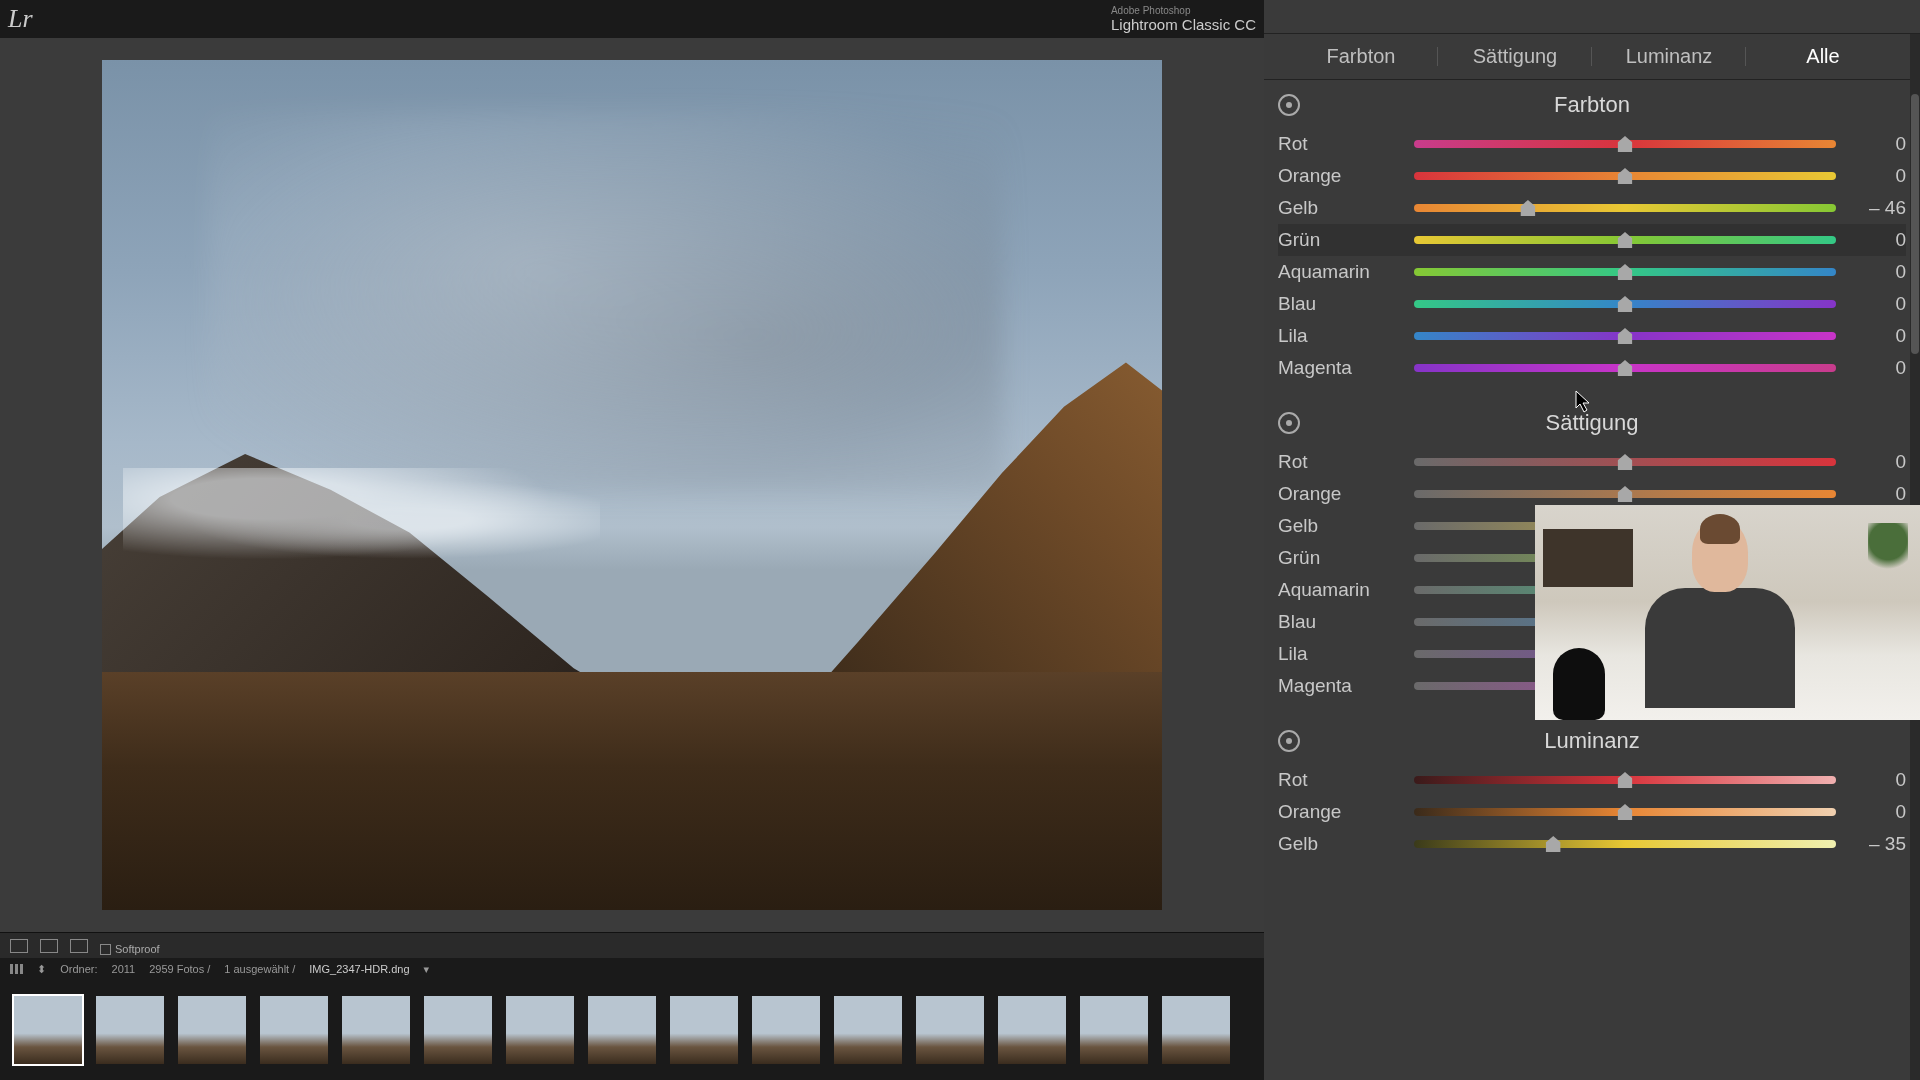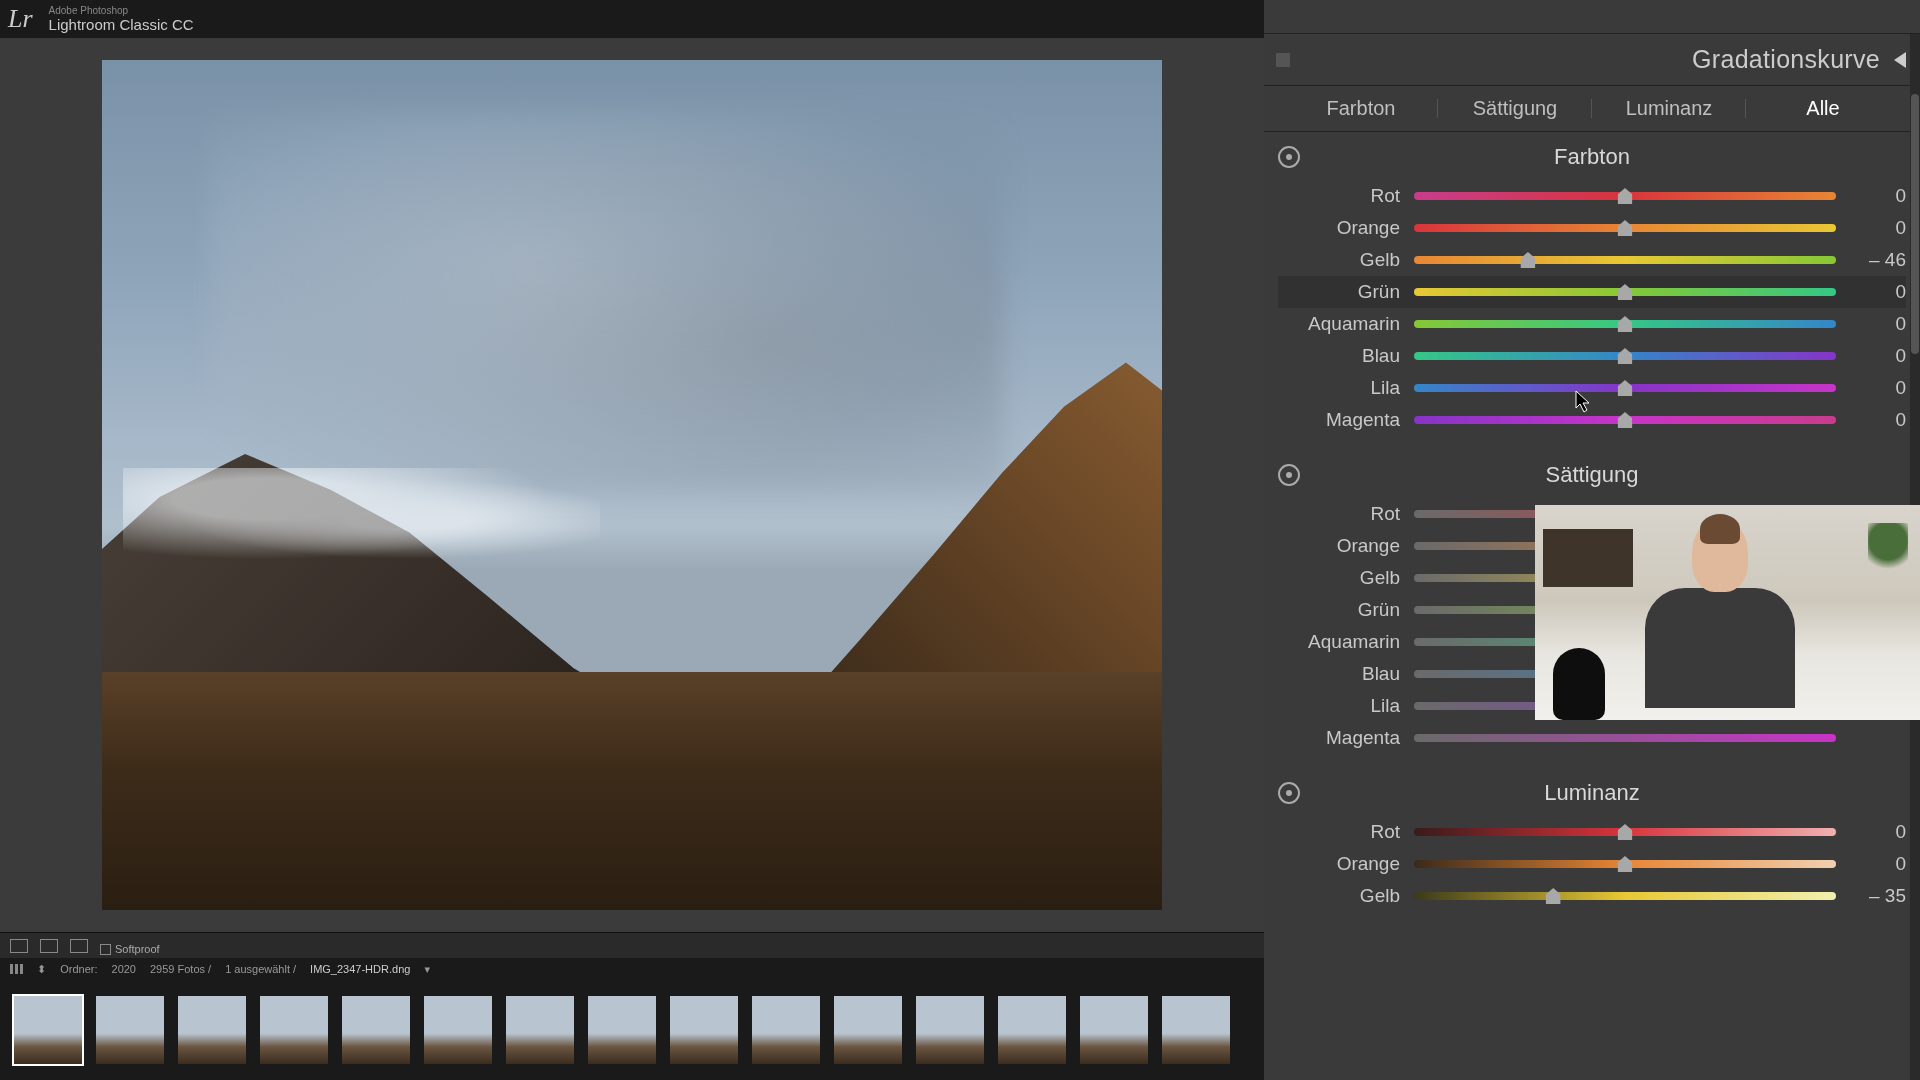--- a/index.html
+++ b/index.html
@@ -1,21 +1,21 @@
 <!DOCTYPE html>
 <html><head>
 <meta charset="utf-8">
 <style>
   * { margin:0; padding:0; box-sizing:border-box; font-family:"Helvetica Neue",Arial,sans-serif; }
   body { background:#1a1a1a; width:1920px; height:1080px; overflow:hidden; color:#bbb; }
   .app { display:flex; width:1920px; height:1080px; }
   
   
   .left { width:1264px; display:flex; flex-direction:column; background:#0a0a0a; }
-  .title-bar { height:38px; background:#1a1a1a; display:flex; align-items:center; padding:12px 8px; gap:16px; }
+  .title-bar { height:38px; background:#1a1a1a; display:flex; align-items:center; padding:12px 8px; gap:24px;justify-content:space-between; }
   .lr-logo { font-family:"Times New Roman",serif; font-style:italic; font-weight:300; color:#ccc; font-size:26px; line-height:1; }
   .lr-sub { font-size:10px; color:#888; line-height:1.1; }
   .lr-name { font-size:15px; color:#ccc; }
   .preview-wrap { flex:1; background:#3b3b3b; display:flex; align-items:center; justify-content:center; padding:20px; }
   .preview { width:1060px; height:850px; background:#808080; position:relative; overflow:hidden; }
   .sky { position:absolute; inset:0; background:linear-gradient(180deg,#7a92a8 0%,#8ea4b9 25%,#a6b8c9 45%,#b0bfcc 55%,#9aa9b5 60%); }
   .cloud1 { position:absolute; top:6%; left:10%; width:75%; height:45%; background:radial-gradient(ellipse at 40% 40%,rgba(255,255,255,.25),transparent 70%),radial-gradient(ellipse at 70% 60%,rgba(110,120,130,.5),transparent 75%); filter:blur(12px); }
   .mtn-l { position:absolute; bottom:15%; left:-2%; width:62%; height:42%; background:linear-gradient(135deg,#4a423a 0%,#2e2620 70%,#1a1410 100%); clip-path:polygon(0 40%,12% 20%,25% 8%,38% 18%,50% 30%,62% 48%,75% 68%,88% 82%,100% 100%,0 100%); }
   .snow-l { position:absolute; bottom:40%; left:2%; width:45%; height:12%; background:radial-gradient(ellipse at 30% 30%,#cfd5da 20%,transparent 60%),radial-gradient(ellipse at 60% 50%,#c8ced3 15%,transparent 55%); mix-blend-mode:screen; opacity:.7; }
   .mtn-r { position:absolute; bottom:15%; right:-2%; width:45%; height:52%; background:linear-gradient(225deg,#8a5e32 0%,#6e4a28 30%,#3a2a1a 80%,#1e160e 100%); clip-path:polygon(100% 15%,88% 5%,75% 15%,62% 30%,48% 48%,32% 68%,18% 85%,0 100%,100% 100%); }
@@ -54,21 +54,21 @@
   .tab.active { color:#fff; }
   
   .section { padding:6px 14px 14px 14px; }
   .sec-head { display:flex; align-items:center; gap:18px; margin:6px 0 10px 0; }
   .target { width:22px; height:22px; border:2px solid #aaa; border-radius:50%; position:relative; flex-shrink:0; }
   .target::after { content:""; position:absolute; top:50%; left:50%; width:6px; height:6px; background:#aaa; border-radius:50%; transform:translate(-50%,-50%); }
   .sec-title { flex:1; text-align:center; font-size:22px; color:#d8d8d8; }
   
   .slider-row { display:flex; align-items:center; height:32px; gap:14px; }
   .slider-row.hover { background:#313131; }
-  .s-label { width:122px; text-align:right; font-size:19px; color:#c8c8c8; }
+  .s-label { width:122px; font-size:19px; color:#c8c8c8; }
   .s-track { flex:1; height:8px; border-radius:4px; position:relative; }
   .s-handle { position:absolute; top:50%; width:15px; height:16px; background:#a8a8a8; transform:translate(-50%,-50%); clip-path:polygon(50% 0,100% 40%,100% 100%,0 100%,0 40%); }
   .s-val { width:56px; text-align:right; font-size:19px; color:#c8c8c8; }
   
   .cursor { position:absolute; width:18px; height:24px; pointer-events:none; z-index:100; }
   .webcam { position:absolute; right:0; bottom:360px; width:385px; height:215px; background:#222; z-index:50; overflow:hidden; }
   .wc-bg { position:absolute; inset:0; background:linear-gradient(180deg,#d8d4cc 0%,#cec8bc 45%,#e8e6e0 70%,#f2f0ec 100%); }
   .wc-person { position:absolute; bottom:0; left:48%; transform:translateX(-50%); width:150px; height:200px; }
   .wc-head { width:56px; height:72px; background:#e0b89c; border-radius:45% 45% 40% 40%; margin:0 auto; position:relative; }
   .wc-hair { position:absolute; top:-6px; left:8px; right:8px; height:30px; background:#6a4a32; border-radius:50% 50% 20% 20%; }
@@ -112,21 +112,21 @@
         </span>
     </div>
     <div class="info-strip">
       <span class="grid-ico">
           <span></span>
           <span></span>
           <span></span>
         </span>
       <span>⬍</span>
       <span>Ordner:</span>
-      <span>2020</span>
+      <span>2011</span>
       <span>2959 Fotos /</span>
       <span>1 ausgewählt /</span>
       <span style="color:#ccc">IMG_2347-HDR.dng</span>
       <span>▾</span>
     </div>
     <div class="filmstrip" id="filmstrip">
         <div class="thumb sel"></div>
         <div class="thumb"></div>
         <div class="thumb"></div>
         <div class="thumb"></div>
@@ -171,25 +171,20 @@
             <circle cx="11" cy="11" r="9/"></circle>
           </svg>
         </span>
       <span class="tool-ico filled">
           <svg width="22" height="22">
             <circle cx="11" cy="11" r="9/"></circle>
           </svg>
         </span>
     </div>
 
-    <div class="panel-head">
-      <span class="toggle-sq"></span>
-      <span>Gradationskurve</span>
-        <span class="tri"></span>
-    </div>
 
     <div class="tabs">
       <div class="tab">Farbton</div>
       <div class="tab">Sättigung</div>
       <div class="tab">Luminanz</div>
       <div class="tab active">Alle</div>
     </div>
 
     <div class="section">
       <div class="sec-head">

